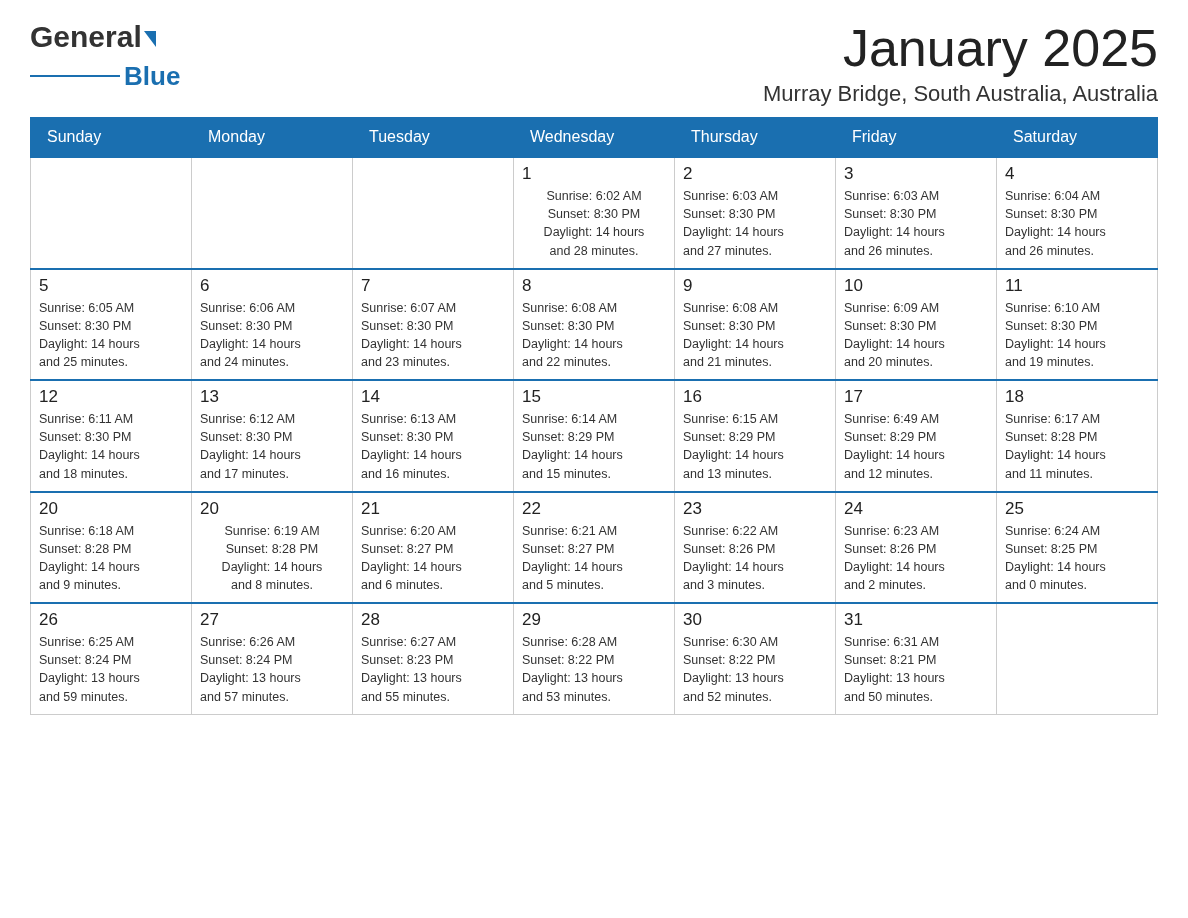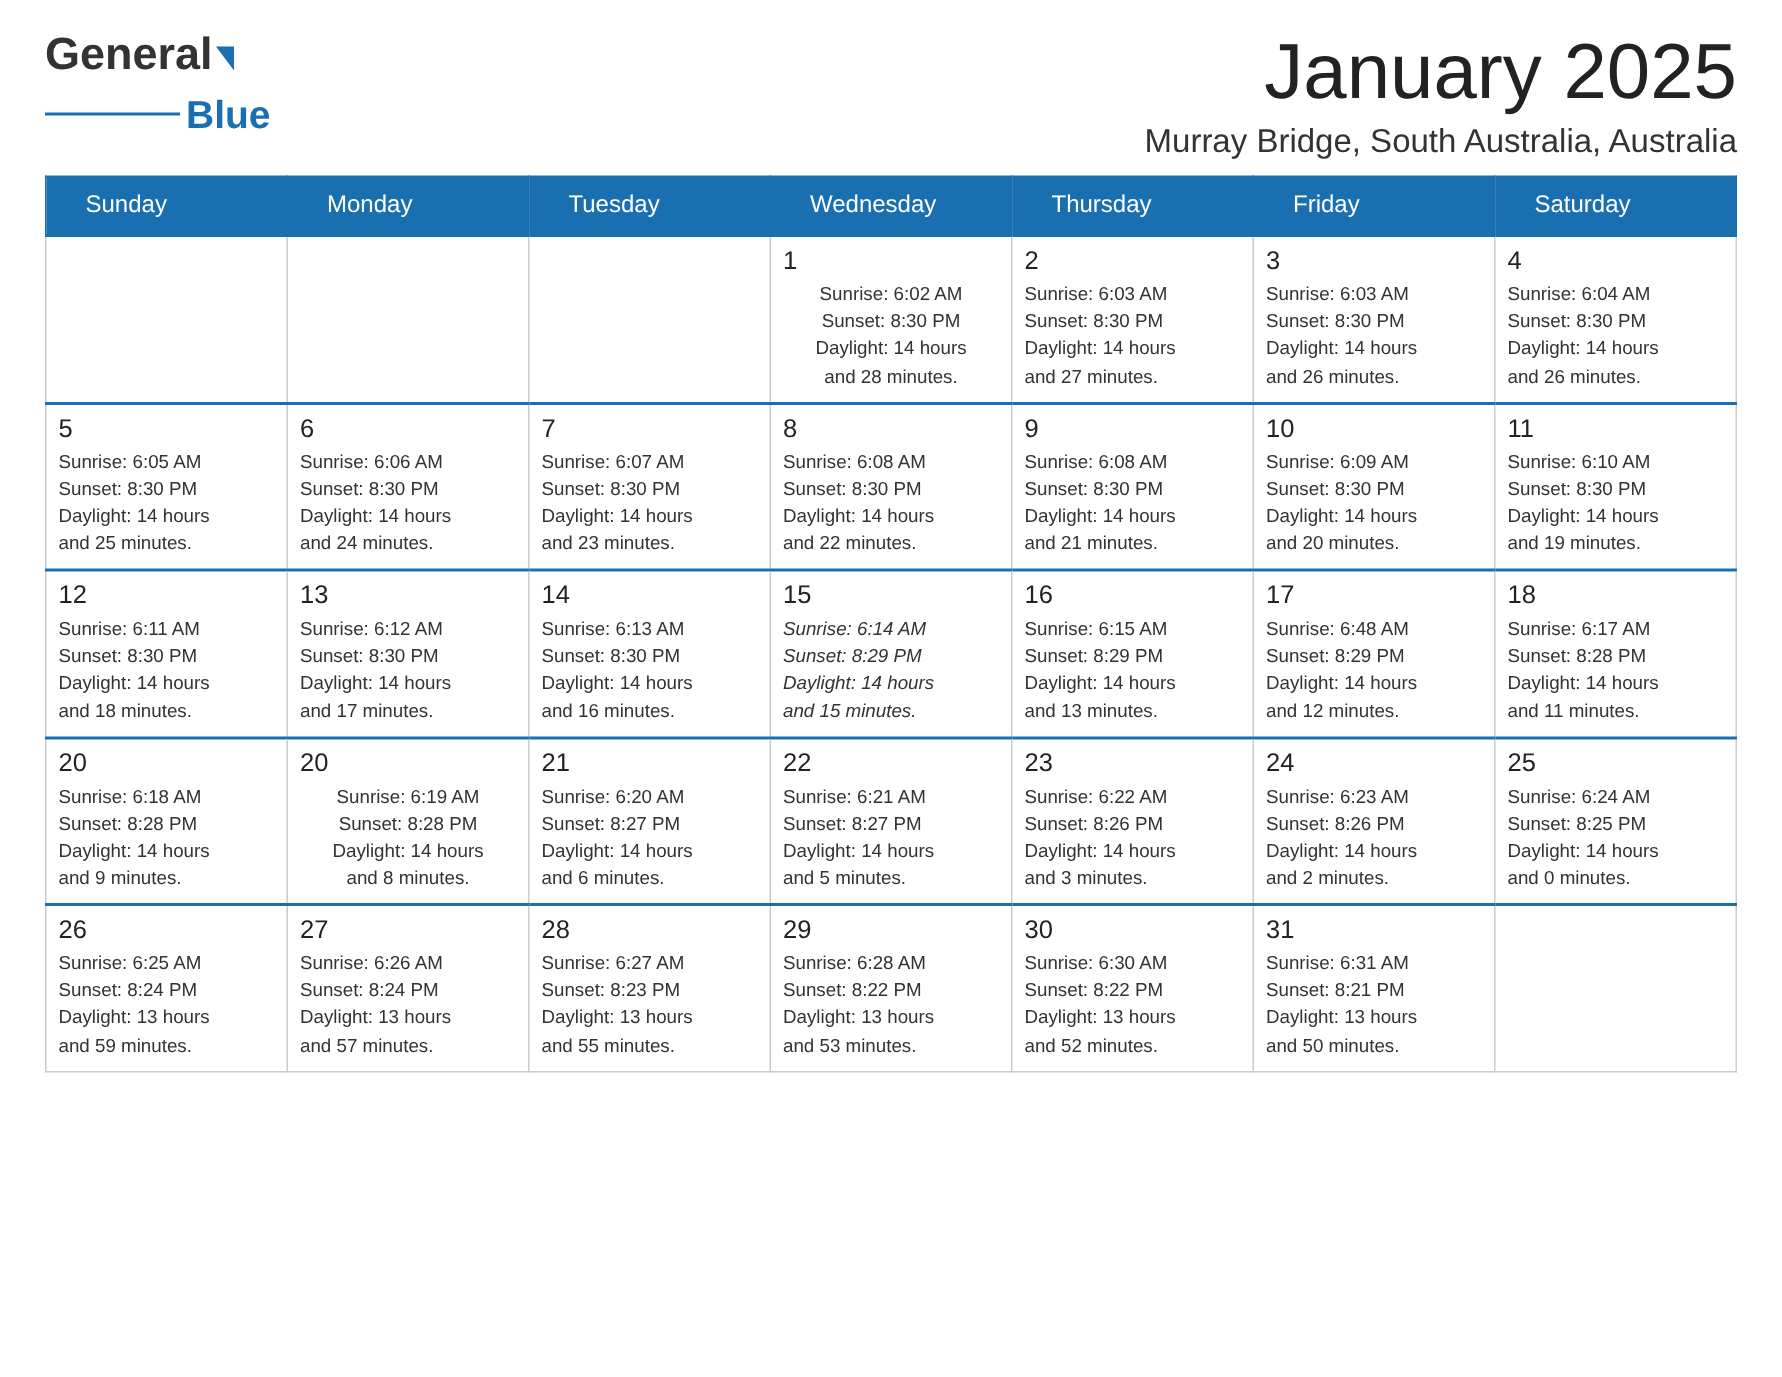--- a/index.html
+++ b/index.html
@@ -39,21 +39,21 @@
     .calendar-table {
       width: 100%;
       border-collapse: collapse;
       margin-top: 10px;
     }
     .calendar-table th {
       background: #1a6fb0;
       color: #fff;
       font-size: 16px;
       font-weight: normal;
-      padding: 10px 26px;
+      padding: 10px 16px;
       text-align: left;
       border: 1px solid #1a6fb0;
     }
     .calendar-table td {
       vertical-align: top;
       padding: 6px 8px 8px 8px;
       border: 1px solid #ccc;
       width: 14.28%;
       min-height: 90px;
     }
@@ -213,35 +213,35 @@
         </td>
         <td>
           <span class="day-num">14</span>
           <div class="day-info" style="white-space: pre-line;">Sunrise: 6:13 AM
 Sunset: 8:30 PM
 Daylight: 14 hours
 and 16 minutes.</div>
         </td>
         <td>
           <span class="day-num">15</span>
-          <div class="day-info" style="white-space: pre-line; font-style: italic;">Sunrise: 6:14 AM
+          <div class="day-info" style="white-space: pre-line;">Sunrise: 6:14 AM
 Sunset: 8:29 PM
 Daylight: 14 hours
 and 15 minutes.</div>
         </td>
         <td>
           <span class="day-num">16</span>
           <div class="day-info" style="white-space: pre-line;">Sunrise: 6:15 AM
 Sunset: 8:29 PM
 Daylight: 14 hours
 and 13 minutes.</div>
         </td>
         <td>
           <span class="day-num">17</span>
-          <div class="day-info" style="white-space: pre-line;">Sunrise: 6:48 AM
+          <div class="day-info" style="white-space: pre-line;">Sunrise: 6:49 AM
 Sunset: 8:29 PM
 Daylight: 14 hours
 and 12 minutes.</div>
         </td>
         <td>
           <span class="day-num">18</span>
           <div class="day-info" style="white-space: pre-line;">Sunrise: 6:17 AM
 Sunset: 8:28 PM
 Daylight: 14 hours
 and 11 minutes.</div>

